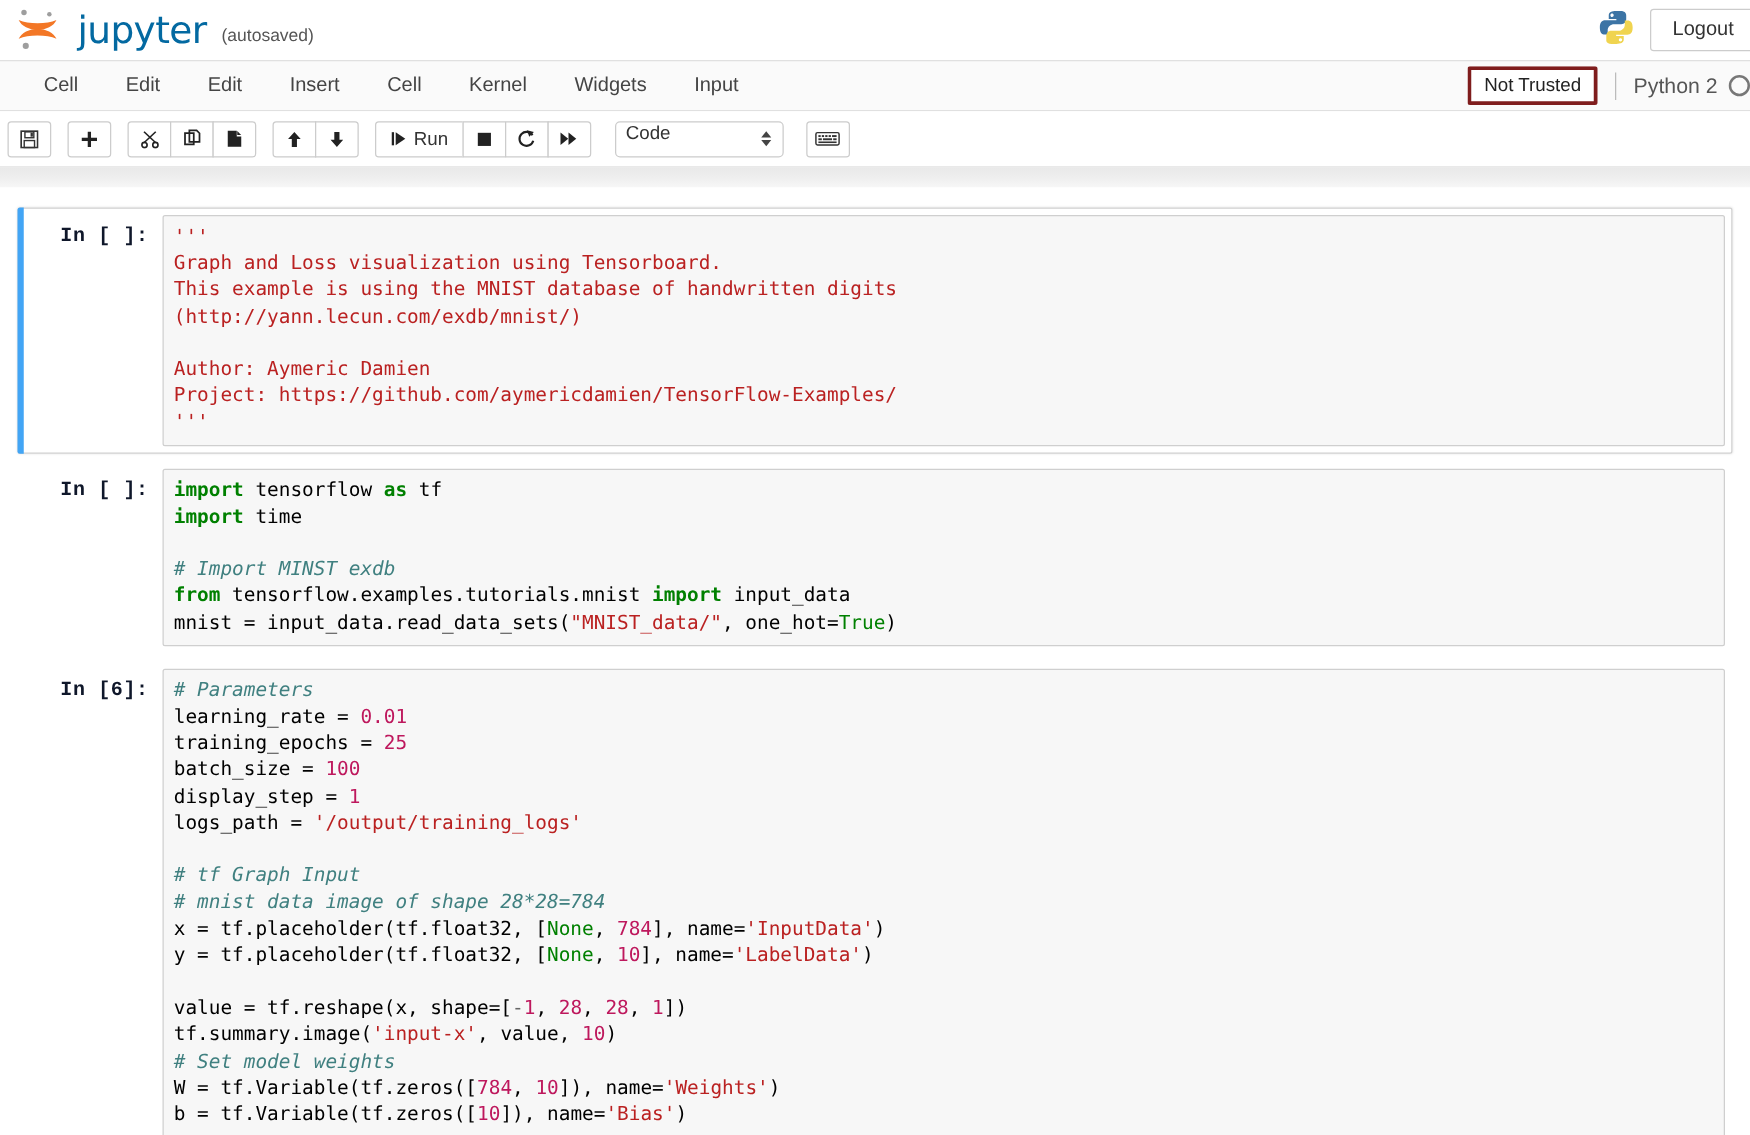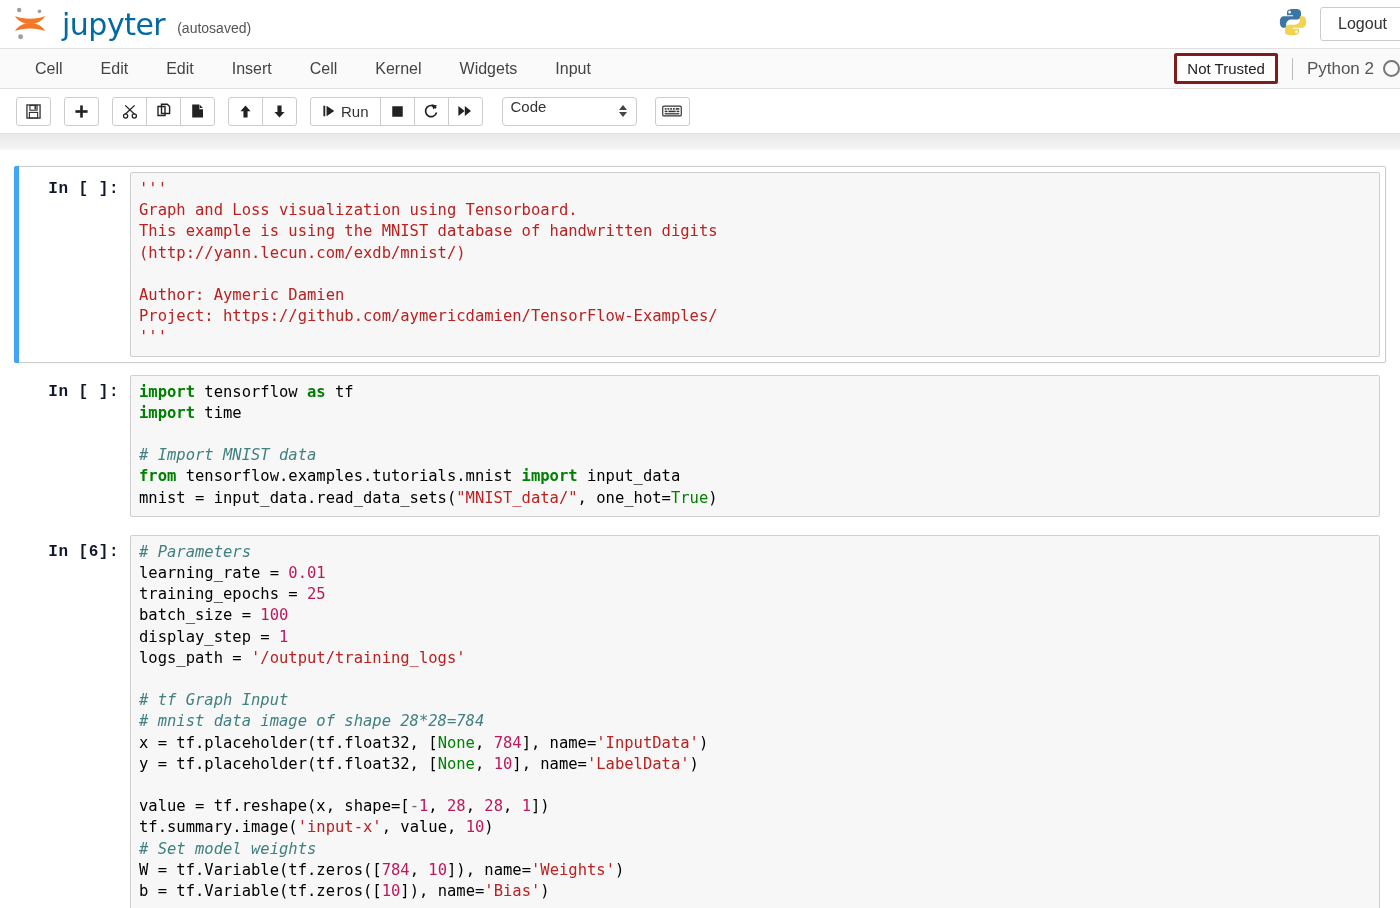--- a/index.html
+++ b/index.html
@@ -119,21 +119,21 @@
     box-sizing: border-box;
     flex: 0 0 auto;
   }
 
   
   .toolbar {
     height: 44px;
     background: #fff;
     display: flex;
     align-items: center;
-    padding-left: 16px;
+    padding-left: 6px;
     box-sizing: border-box;
   }
   .btn-group { display: flex; margin-right: 13px; }
   .tb-btn {
     width: 35px; height: 29px;
     border: 1px solid #ccc;
     background: #fff;
     display: flex; align-items: center; justify-content: center;
     cursor: pointer;
     margin-left: -1px;
@@ -423,21 +423,21 @@
 '''</span></pre>
       </div>
     </div>
 
     <div class="cell">
       <div class="prompt">In [ ]:</div>
       <div class="input-area">
         <pre class="code"><span class="k">import</span> tensorflow <span class="k">as</span> tf
 <span class="k">import</span> time
 
-<span class="c"># Import MNIST data</span>
+<span class="c"># Import MINST exdb</span>
 <span class="k">from</span> tensorflow.examples.tutorials.mnist <span class="k">import</span> input_data
 mnist = input_data.read_data_sets(<span class="s">"MNIST_data/"</span>, one_hot=<span class="nb">True</span>)</pre>
       </div>
     </div>
 
     <div class="cell">
       <div class="prompt">In [6]:</div>
       <div class="input-area">
         <pre class="code"><span class="c"># Parameters</span>
 learning_rate = <span class="m">0.01</span>

